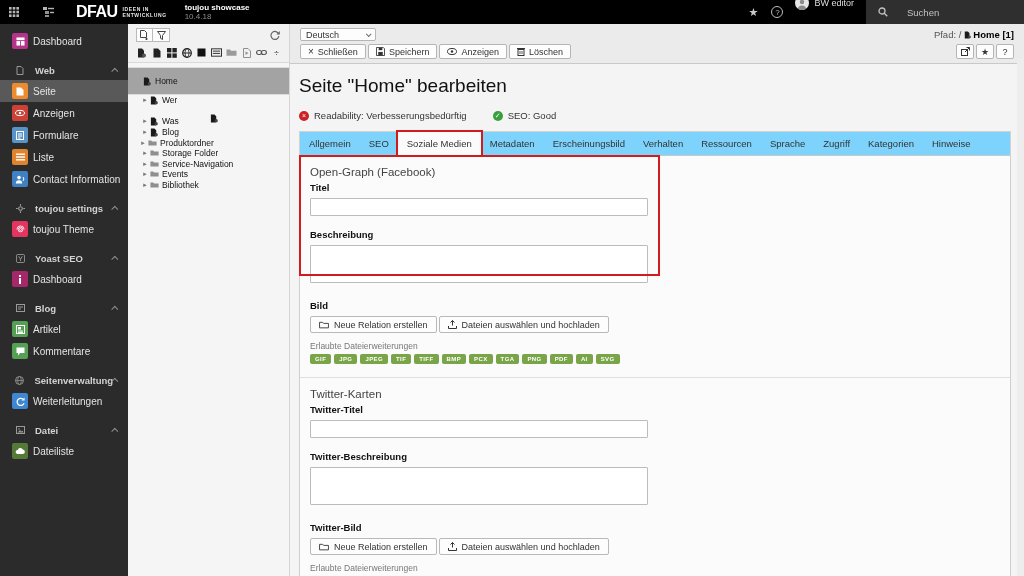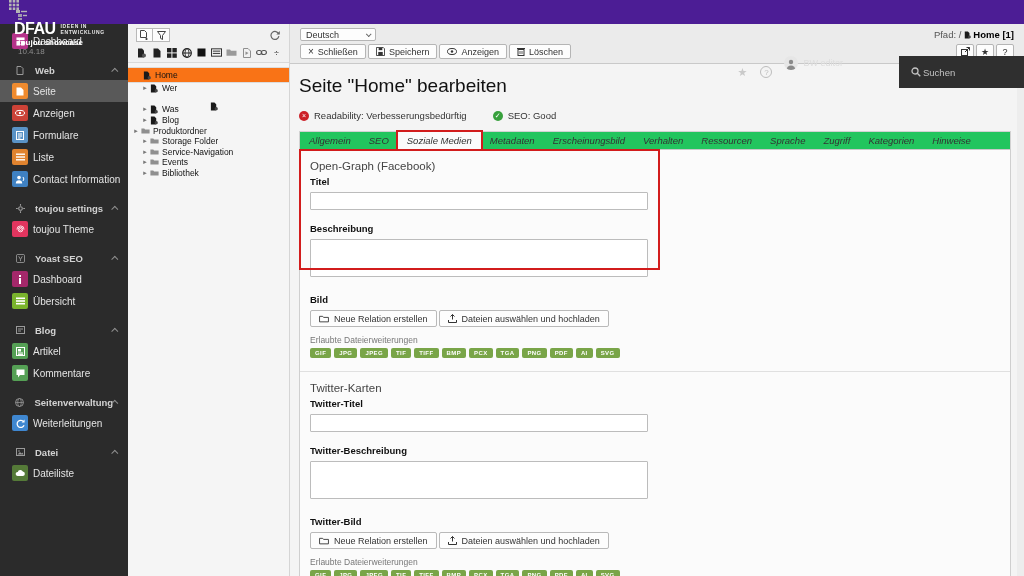--- a/index.html
+++ b/index.html
@@ -1,35 +1,35 @@
 <!DOCTYPE html>
 <html><head>
 <meta charset="utf-8">
 <style>
   * { margin:0; padding:0; box-sizing:border-box; }
   html,body { width:1024px; height:576px; overflow:hidden; font-family:"Liberation Sans", sans-serif; background:#f4f4f4; }
 
   
-  #topbar { position:absolute; left:0; top:0; width:1024px; height:24px; background:#4c1d95; display:flex; align-items:stretch; color:#ccc; z-index:50;flex-direction:column; }
+  #topbar { position:absolute; left:0; top:0; width:1024px; height:24px; background:#000000; display:flex; align-items:stretch; color:#ccc; z-index:50; }
   .tb-btn { width:27px; display:flex; align-items:center; justify-content:center; cursor:pointer; color:#b5b5b5; }
   .tb-btn:nth-child(2){ margin-left:8px; }
   .brand { display:flex; align-items:center; margin-left:14px; }
   .brand-name { color:#fff; font-weight:bold; font-size:16px; letter-spacing:-0.5px; }
   .brand-tag { margin-left:5px; display:flex; flex-direction:column; justify-content:center; }
   .brand-tag span { color:#e8e8e8; font-size:5px; font-weight:bold; letter-spacing:0.6px; line-height:6px; }
   .site { display:flex; flex-direction:column; justify-content:center; margin-left:18px; }
   .site-name { color:#fff; font-size:8px; font-weight:bold; line-height:9px; }
   .site-ver { color:#8d8d8d; font-size:8px; line-height:9px; }
   .tb-right { margin-left:auto; display:flex; align-items:stretch; }
   .tb-ico { display:flex; align-items:center; justify-content:center; width:24px; cursor:pointer; color:#c9c9c9; font-size:11px; }
   .help-circle { width:12px; height:12px; border:1px solid #bdbdbd; border-radius:50%; font-size:8px; display:flex; align-items:center; justify-content:center; color:#bdbdbd; }
   .tb-user { display:flex; align-items:center; gap:5px; padding:0 12px 18px 6px; cursor:pointer; }
   .avatar { width:14px; height:14px; border-radius:50%; background:#e6e6e6; overflow:hidden; display:flex; align-items:flex-end; justify-content:center; }
   .tb-user span { font-size:9px; color:#ddd; }
-  .tb-search { width:125px; background:#2f2f2f; display:flex; align-items:center; gap:2px; padding-left:12px; cursor:text;margin-left:44px; }
+  .tb-search { width:158px; background:#2f2f2f; display:flex; align-items:center; gap:19px; padding-left:12px; cursor:text; }
   .tb-search span { font-size:9.5px; color:#c3c3c3; }
 
   
   #sidebar { position:absolute; left:0; top:24px; width:128px; bottom:0; background:#2b2b2b; padding-top:6px; z-index:40; }
   .mm-header { display:flex; align-items:center; height:20px; margin-top:8px; padding:0 10px 0 14px; cursor:pointer; }
   .mm-header .h-ico { width:12px; display:flex; justify-content:center; color:#9a9a9a; }
   .mm-header .h-label { font-size:9.5px; color:#d2d2d2; font-weight:bold; margin-left:9px; }
   .mm-chev { margin-left:auto; width:5px; height:5px; border-left:1.5px solid #8f8f8f; border-top:1.5px solid #8f8f8f; transform:rotate(45deg) translateY(1px); }
   .mm-item { display:flex; align-items:center; height:22px; padding-left:12px; cursor:pointer; }
   .mm-item.active { background:#595959; }
@@ -41,21 +41,21 @@
   .tree-toolbar { background:#f1f1f1; border-bottom:1px solid #d9d9d9; padding:4px 6px 3px 8px; }
   .tt-row1 { display:flex; align-items:center; }
   .tt-group { display:flex; }
   .tt-btn { width:17px; height:14px; border:1px solid #b9b9b9; background:#fdfdfd; display:flex; align-items:center; justify-content:center; cursor:pointer; color:#444; }
   .tt-btn + .tt-btn { border-left:none; }
   .tt-refresh { margin-left:auto; width:16px; height:14px; display:flex; align-items:center; justify-content:center; cursor:pointer; color:#666; }
   .tt-row2 { display:flex; align-items:center; gap:4px; margin-top:5px; padding-bottom:1px; }
   .drag-ico { width:11px; height:11px; display:flex; align-items:center; justify-content:center; color:#333; cursor:grab; font-size:9px; }
   .tree-list { padding-top:4px; }
   .tree-row { display:flex; align-items:center; height:10.6px; font-size:8.5px; color:#111; cursor:pointer; padding-left:6px; white-space:nowrap; }
-  .tree-row.selected { background:#f97316; border-top:1px solid #dcdcdc; border-bottom:1px solid #dcdcdc; height:16px; }
+  .tree-row.selected { background:#a3a3a3; border-top:1px solid #dcdcdc; border-bottom:1px solid #dcdcdc; height:28px; }
   .tree-arrow { width:8px; font-size:7px; color:#777; flex:none; text-align:center; }
   .tree-arrow.blank { visibility:hidden; }
   .tree-ico { width:10px; display:flex; justify-content:center; flex:none; margin-right:3px; }
   .tree-row .lbl { overflow:hidden; }
 
   
   #content { position:absolute; left:290px; top:24px; right:0; bottom:0; background:#f4f4f4; }
   .docheader { background:#ebebeb; border-bottom:1px solid #c9c9c9; padding:3px 10px 4px 10px; }
   .dh-row { display:flex; align-items:center; justify-content:space-between; height:15px; }
   .dh-row + .dh-row { margin-top:2px; }
@@ -67,21 +67,21 @@
   .dh-btn { display:flex; align-items:center; gap:4px; height:15px; padding:0 7px; border:1px solid #b5b5b5; background:#fdfdfd; border-radius:2px; font-size:9px; color:#333; cursor:pointer; }
   .dh-meta { display:flex; gap:2px; }
   .dh-meta .dh-btn { width:18px; justify-content:center; padding:0; }
 
   .page-body { position:relative; padding:8px 13px 0 9px; height:calc(100% - 40px); }
   h1.page-title { font-size:19px; font-weight:400; color:#111; margin:3px 0 13px 0; }
   .status-row { display:flex; align-items:center; gap:26px; margin-bottom:10px; }
   .status { display:flex; align-items:center; gap:5px; font-size:9.5px; color:#333; }
   .dot { width:10px; height:10px; border-radius:50%; color:#fff; font-size:7px; display:flex; align-items:center; justify-content:center; line-height:1; }
 
-  .tabs { display:flex; align-items:stretch; height:19px; background:#22c55e; border:1px solid #d2d2d2; border-bottom:1px solid #c9c9c9;font-style:italic; }
+  .tabs { display:flex; align-items:stretch; height:25px; background:#7dd3fc; border:1px solid #d2d2d2; border-bottom:1px solid #c9c9c9; }
   .tab { font-size:9.5px; color:#333; padding:0 9px; display:flex; align-items:center; cursor:pointer; }
   .tab.active { background:#fbfbfb; outline:2px solid #d21c1c; outline-offset:0px; z-index:5; }
 
   .form-panel { position:relative; background:#fbfbfb; border:1px solid #cfcfcf; border-top:none; padding:7px 12px 20px 10px; height:460px; }
   .annotation-box { position:absolute; left:-1px; top:-1px; width:361px; height:121px; border:2px solid #d21c1c; pointer-events:none; z-index:6; }
   .legend { font-size:11.5px; color:#444; margin:3px 0 2px 0; }
   .f-label { font-size:9.5px; font-weight:bold; color:#111; margin:8px 0 5px 0; }
   .txt-input { width:338px; height:18px; border:1px solid #bcbcbc; background:#fff; border-radius:1px; font-size:10px; padding:0 4px; display:block; }
   .txt-area { width:338px; height:38px; border:1px solid #bcbcbc; background:#fff; border-radius:1px; font-size:10px; padding:2px 4px; display:block; resize:none; font-family:"Liberation Sans",sans-serif; }
   .btn-row { display:flex; gap:2px; margin-top:2px; }
@@ -284,32 +284,20 @@
   </div>
   <div class="mm-item">
     <span class="mm-ico" style="background: rgb(164, 40, 106);">
       <svg width="4" height="9" viewBox="0 0 4 9">
           <rect x="1" y="0" width="2" height="2" fill="#fff"></rect>
           <rect x="1" y="3" width="2" height="6" fill="#fff"></rect>
         </svg>
     </span>
     <span class="mm-label">Dashboard</span>
   </div>
-  <div class="mm-item">
-    <span class="mm-ico" style="background: rgb(122, 180, 44);">
-      <svg width="9" height="8" viewBox="0 0 9 8">
-          <g fill="#fff">
-            <rect x="0" y="0.5" width="9" height="1.6"></rect>
-            <rect x="0" y="3.2" width="9" height="1.6"></rect>
-            <rect x="0" y="5.9" width="9" height="1.6"></rect>
-          </g>
-        </svg>
-    </span>
-    <span class="mm-label">Übersicht</span>
-  </div>
 
   <div class="mm-header">
     <span class="h-ico">
       <svg width="9" height="8" viewBox="0 0 9 8">
           <rect x="0.5" y="0.5" width="8" height="7" fill="none" stroke="#9a9a9a" stroke-width="1"></rect>
           <line x1="2" y1="3" x2="7" y2="3" stroke="#9a9a9a"></line>
           <line x1="2" y1="5" x2="5" y2="5" stroke="#9a9a9a"></line>
         </svg>
     </span>
     <span class="h-label">Blog</span>
@@ -509,21 +497,21 @@
     <div class="tree-row" style="padding-left:13px;">
       <span class="tree-arrow">▸</span>
       <span class="tree-ico">
           <svg width="8" height="9" viewBox="0 0 9 10">
             <path d="M1 0.5h4l2 2v7H1z" fill="#1a1a1a"></path>
             <circle cx="7" cy="7.5" r="1.8" fill="#444"></circle>
           </svg>
         </span>
       <span class="lbl">Blog</span>
     </div>
-    <div class="tree-row" style="padding-left:4px;align-items:center;">
+    <div class="tree-row" style="padding-left:11px;align-items:center;">
       <span class="tree-arrow">▸</span>
       <span class="tree-ico">
           <svg width="9" height="8" viewBox="0 0 11 9">
             <path d="M0.5 1.5 h3.5 l1 1.2 h5.5 v5 h-10 z" fill="#8f8f8f"></path>
           </svg>
         </span>
       <span class="lbl">Produktordner</span>
     </div>
     <div class="tree-row" style="padding-left:13px;">
       <span class="tree-arrow">▸</span>

